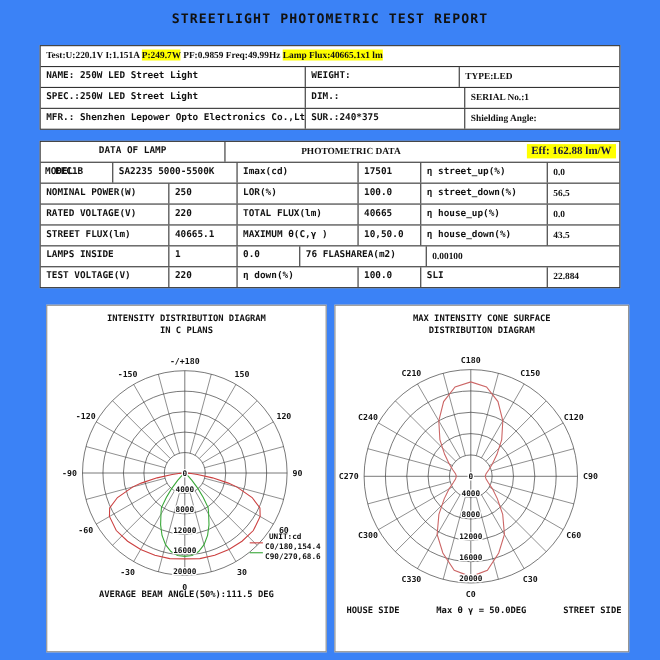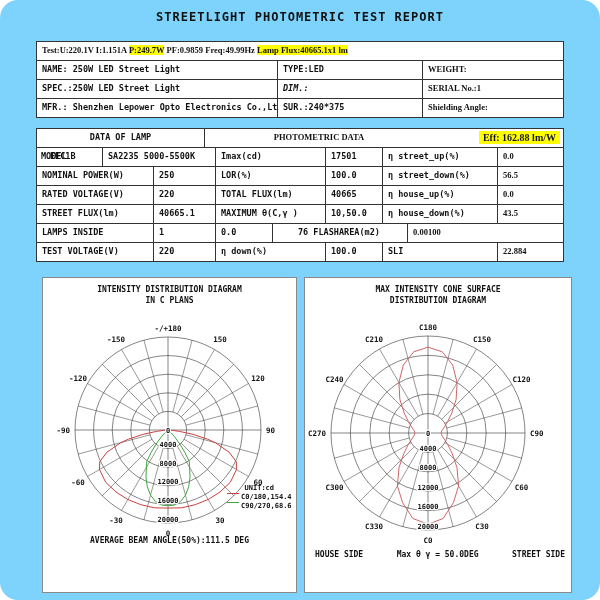--- a/index.html
+++ b/index.html
@@ -1,17 +1,17 @@
 <!DOCTYPE html>
 <html><head>
 <meta charset="utf-8">
 <style>
   html,body{margin:0;padding:0;background:#fff;}
-  .page{position:relative;width:600px;height:600px;background:#7dd3fc;overflow:hidden;
-        font-family:"DejaVu Sans Mono",monospace;color:#111;border-radius:18px;}
+  .page{position:relative;width:600px;height:600px;background:#3b82f6;overflow:hidden;
+        font-family:"DejaVu Sans Mono",monospace;color:#111;}
   .title{position:absolute;top:10px;left:0;width:100%;text-align:center;
          font-size:12px;font-weight:bold;letter-spacing:1px;}
   .tbl{position:absolute;border:1px solid #333;background:#fff;}
   #test-table{left:36px;top:41px;width:526px;}
   #data-table{left:36px;top:128px;width:526px;}
   .trow{display:flex;border-top:1px solid #333;height:18px;line-height:17px;}
   .trow:first-child{border-top:none;}
   .tcell{border-right:1px solid #333;padding-left:5px;font-size:8.5px;font-weight:bold;
          white-space:nowrap;overflow:hidden;box-sizing:border-box;}
   .tcell:last-child{border-right:none;font-family:Liberation Serif, serif;}
@@ -47,26 +47,26 @@
 <div class="page">
 
   <div class="title">STREETLIGHT PHOTOMETRIC TEST REPORT</div>
 
   <div id="test-table" class="tbl">
       <div class="trow">
         <div class="tcell" style="width: 524px; border-right: none;"><span>Test:U:220.1V I:1.151A </span><span class="hl">P:249.7W</span><span> PF:0.9859 Freq:49.99Hz  </span><span class="hl">Lamp Flux:40665.1x1 lm</span></div>
       </div>
       <div class="trow">
         <div class="tcell" style="width: 241px;">NAME: 250W  LED  Street Light</div>
+        <div class="tcell" style="width: 140px;">WEIGHT:</div>
         <div class="tcell" style="width: 145px;">TYPE:LED</div>
-        <div class="tcell" style="width: 140px;">WEIGHT:</div>
       </div>
       <div class="trow">
         <div class="tcell" style="width: 241px;">SPEC.:250W  LED  Street Light</div>
-        <div class="tcell" style="width: 145px; font-style: italic;">DIM.:</div>
+        <div class="tcell" style="width: 145px;">DIM.:</div>
         <div class="tcell" style="width: 140px;">SERIAL No.:1</div>
       </div>
       <div class="trow">
         <div class="tcell" style="width: 241px;">MFR.: Shenzhen Lepower Opto Electronics Co.,Ltd</div>
         <div class="tcell" style="width: 145px;">SUR.:240*375</div>
         <div class="tcell" style="width: 140px;">Shielding Angle:</div>
       </div>
     </div>
 
   <div id="data-table" class="tbl">
@@ -109,21 +109,21 @@
         <div class="tcell" style="width: 62px;">40665.1</div>
         <div class="tcell" style="width: 110px;">MAXIMUM θ(C,γ )</div>
         <div class="tcell" style="width: 57px;">10,50.0</div>
         <div class="tcell" style="width: 115px;">η house_down(%)</div>
         <div class="tcell" style="width: 65px;">43.5</div>
       </div>
       <div class="trow">
         <div class="tcell" style="width: 117px;">LAMPS INSIDE</div>
         <div class="tcell" style="width: 62px;">1</div>
         <div class="tcell" style="width: 57px;">0.0</div>
-        <div class="tcell" style="width: 115px; margin-left: 20px;">76 FLASHAREA(m2)</div>
+        <div class="tcell" style="width: 115px;">76 FLASHAREA(m2)</div>
         <div class="tcell" style="width: 65px;">0.00100</div>
       </div>
       <div class="trow">
         <div class="tcell" style="width: 117px;">TEST VOLTAGE(V)</div>
         <div class="tcell" style="width: 62px;">220</div>
         <div class="tcell" style="width: 110px;">η down(%)</div>
         <div class="tcell" style="width: 57px;">100.0</div>
         <div class="tcell" style="width: 115px;">SLI</div>
         <div class="tcell" style="width: 65px;">22.884</div>
       </div>

